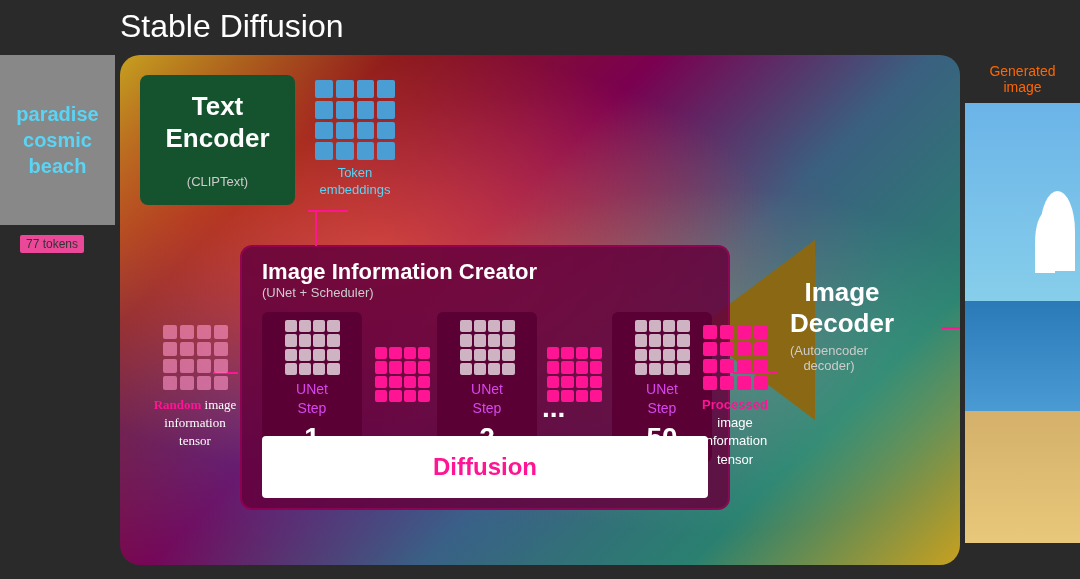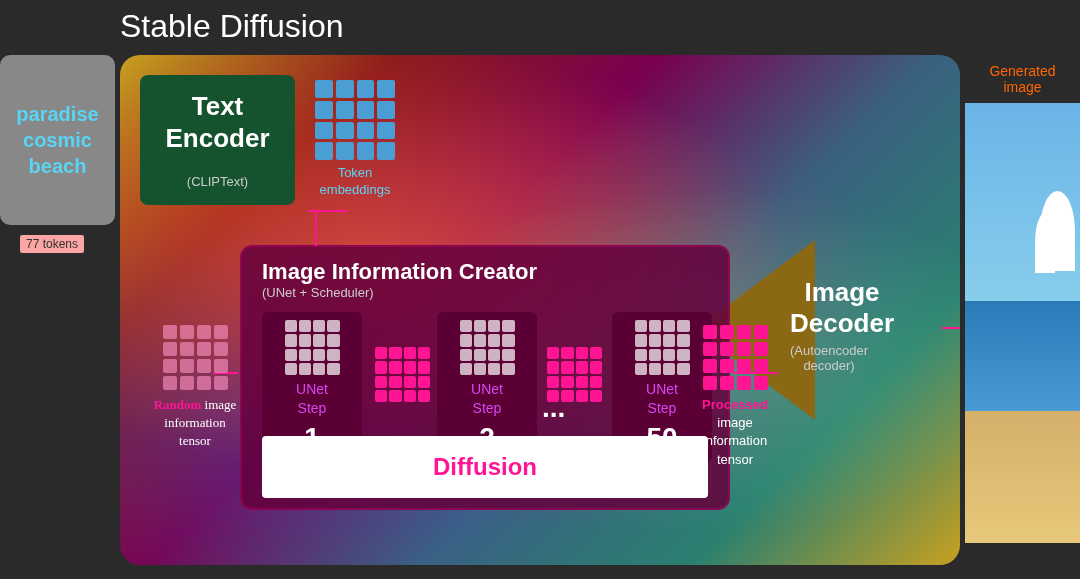--- a/index.html
+++ b/index.html
@@ -29,36 +29,35 @@
       left: 0;
       top: 55px;
       width: 115px;
       height: 170px;
       background: #888;
       display: flex;
       flex-direction: column;
       align-items: center;
       justify-content: center;
       padding: 10px;
-      border-radius: 10px;
     }
 
     #prompt-text {
       color: #5ad4f5;
       font-size: 20px;
       font-weight: bold;
       text-align: center;
       line-height: 1.3;
     }
 
     #tokens-badge {
       position: absolute;
       left: 20px;
       top: 235px;
-      background: #fca5a5;
+      background: #ec4899;
       color: #333;
       font-size: 12px;
       padding: 2px 6px;
       border-radius: 2px;
     }
 
     
     #main-area {
       position: absolute;
       left: 120px;

